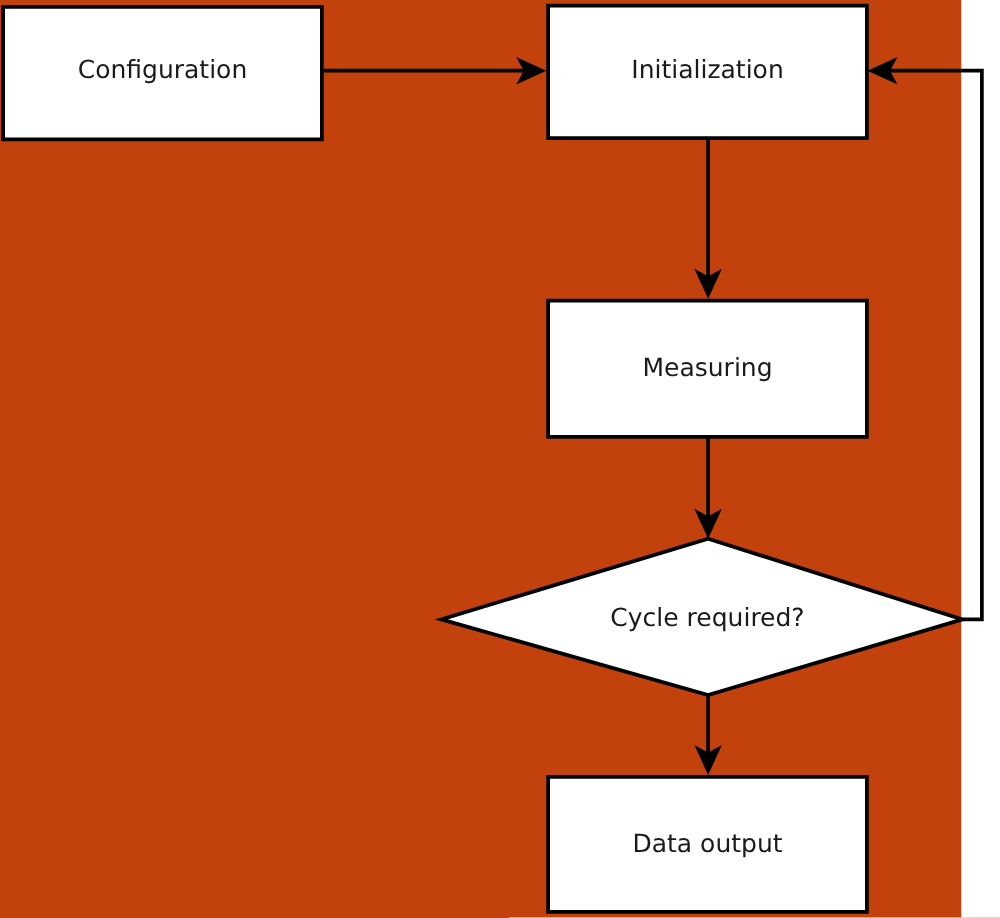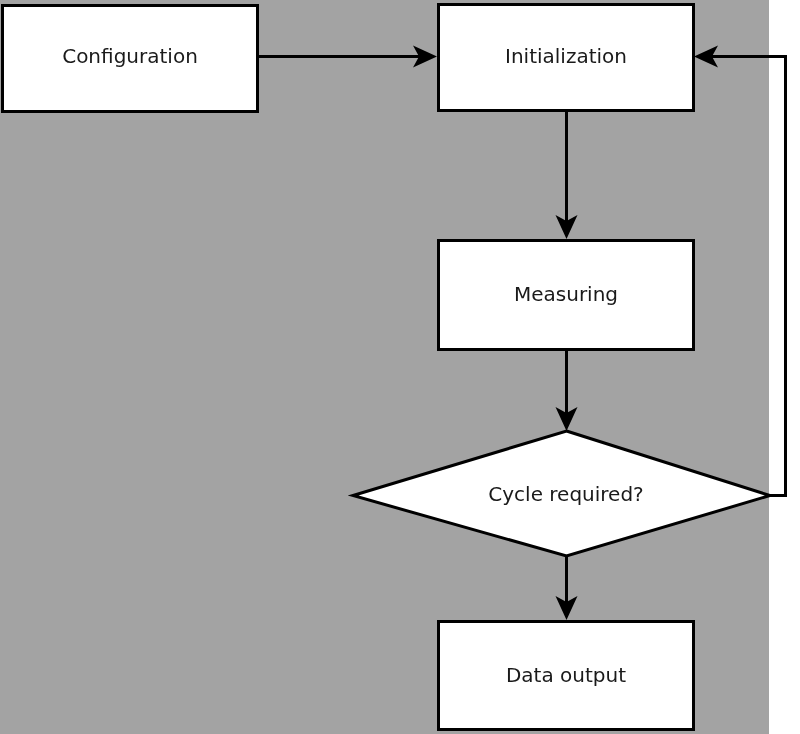--- a/index.html
+++ b/index.html
@@ -11,21 +11,21 @@
   body {
     width: 800px;
     height: 734px;
     overflow: hidden;
     font-family: "DejaVu Sans", "Liberation Sans", sans-serif;
   }
   #flowchart-root {
     position: relative;
     width: 769px;
     height: 734px;
-    background: #a3a3a3;
+    background: #c2410c;
   }
   #flowchart-svg {
     position: absolute;
     top: 0;
     left: 0;
     width: 800px;
     height: 734px;
     display: block;
   }
   .node-shape {

